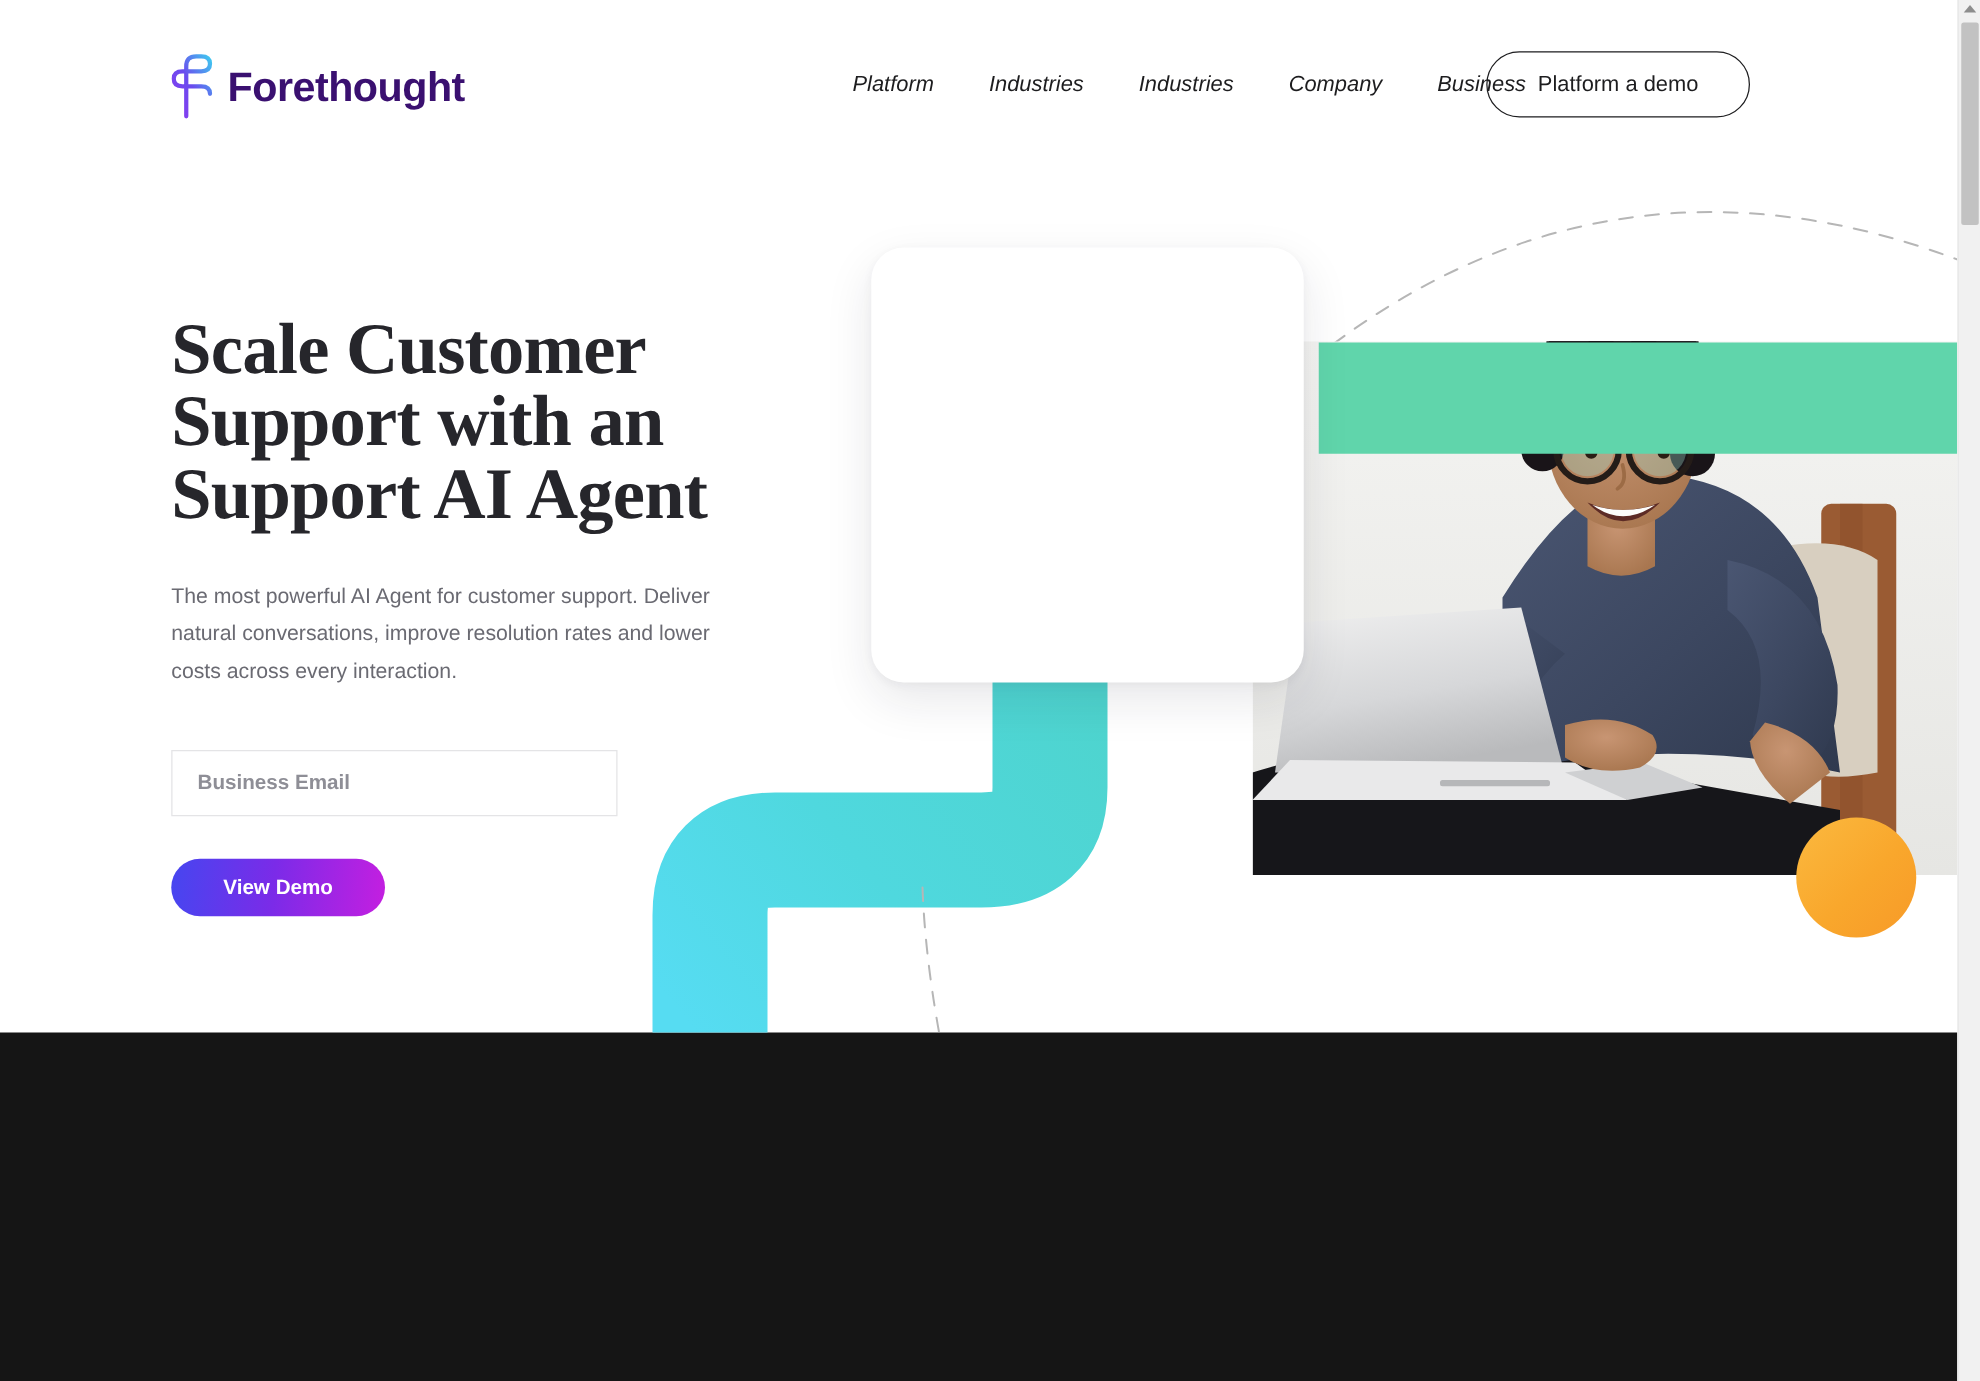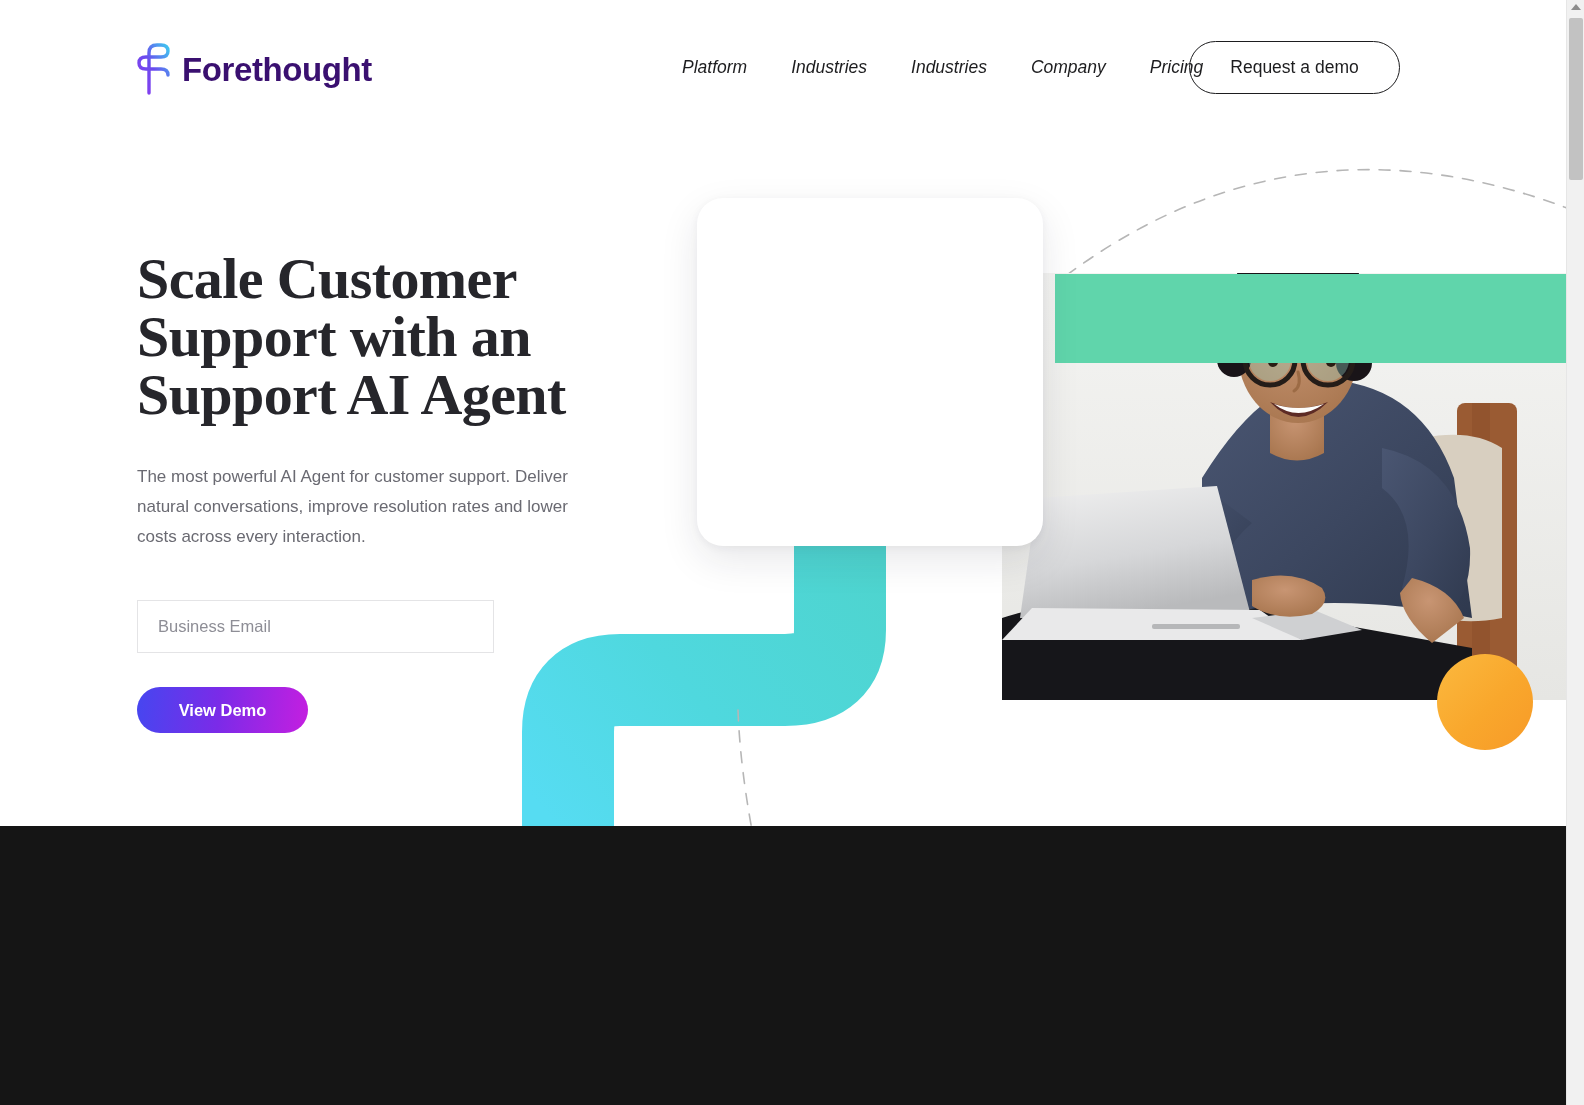--- a/index.html
+++ b/index.html
@@ -133,20 +133,21 @@
     width: 357px;
     height: 53px;
     border: 1px solid #e4e4e6;
     background: #fff;
     font-family: "Liberation Sans", sans-serif;
     font-size: 16.5px;
     color: #3a3a42;
     padding: 0 20px;
     outline: none;
     z-index: 30;
+    font-weight: bold;
   }
   .email-input::placeholder { color: #8e8e96; }
 
   .view-demo-btn {
     position: absolute;
     left: 137px;
     top: 687px;
     width: 171px;
     height: 46px;
     border: none;
@@ -431,24 +432,24 @@
           </g>
         </svg>
         <span class="brand-word">Forethought</span>
       </a>
 
       <nav class="main-nav">
         <a class="nav-link" href="#">Platform</a>
         <a class="nav-link" href="#">Industries</a>
         <a class="nav-link" href="#">Industries</a>
         <a class="nav-link" href="#">Company</a>
-        <a class="nav-link" href="#">Pricing</a>
+        <a class="nav-link" href="#">Business</a>
       </nav>
 
-      <button class="demo-btn">Request a demo</button>
+      <button class="demo-btn">Platform a demo</button>
     </header>
 
     <div class="hero-copy">
       <h1 class="hero-title">Scale Customer Support with an Support AI Agent</h1>
       <p class="hero-sub">The most powerful AI Agent for customer support. Deliver natural conversations, improve resolution rates and lower costs across every interaction.</p>
     </div>
 
     <input class="email-input" type="email" placeholder="Business Email" style="">
 
     <button class="view-demo-btn">View Demo</button>

